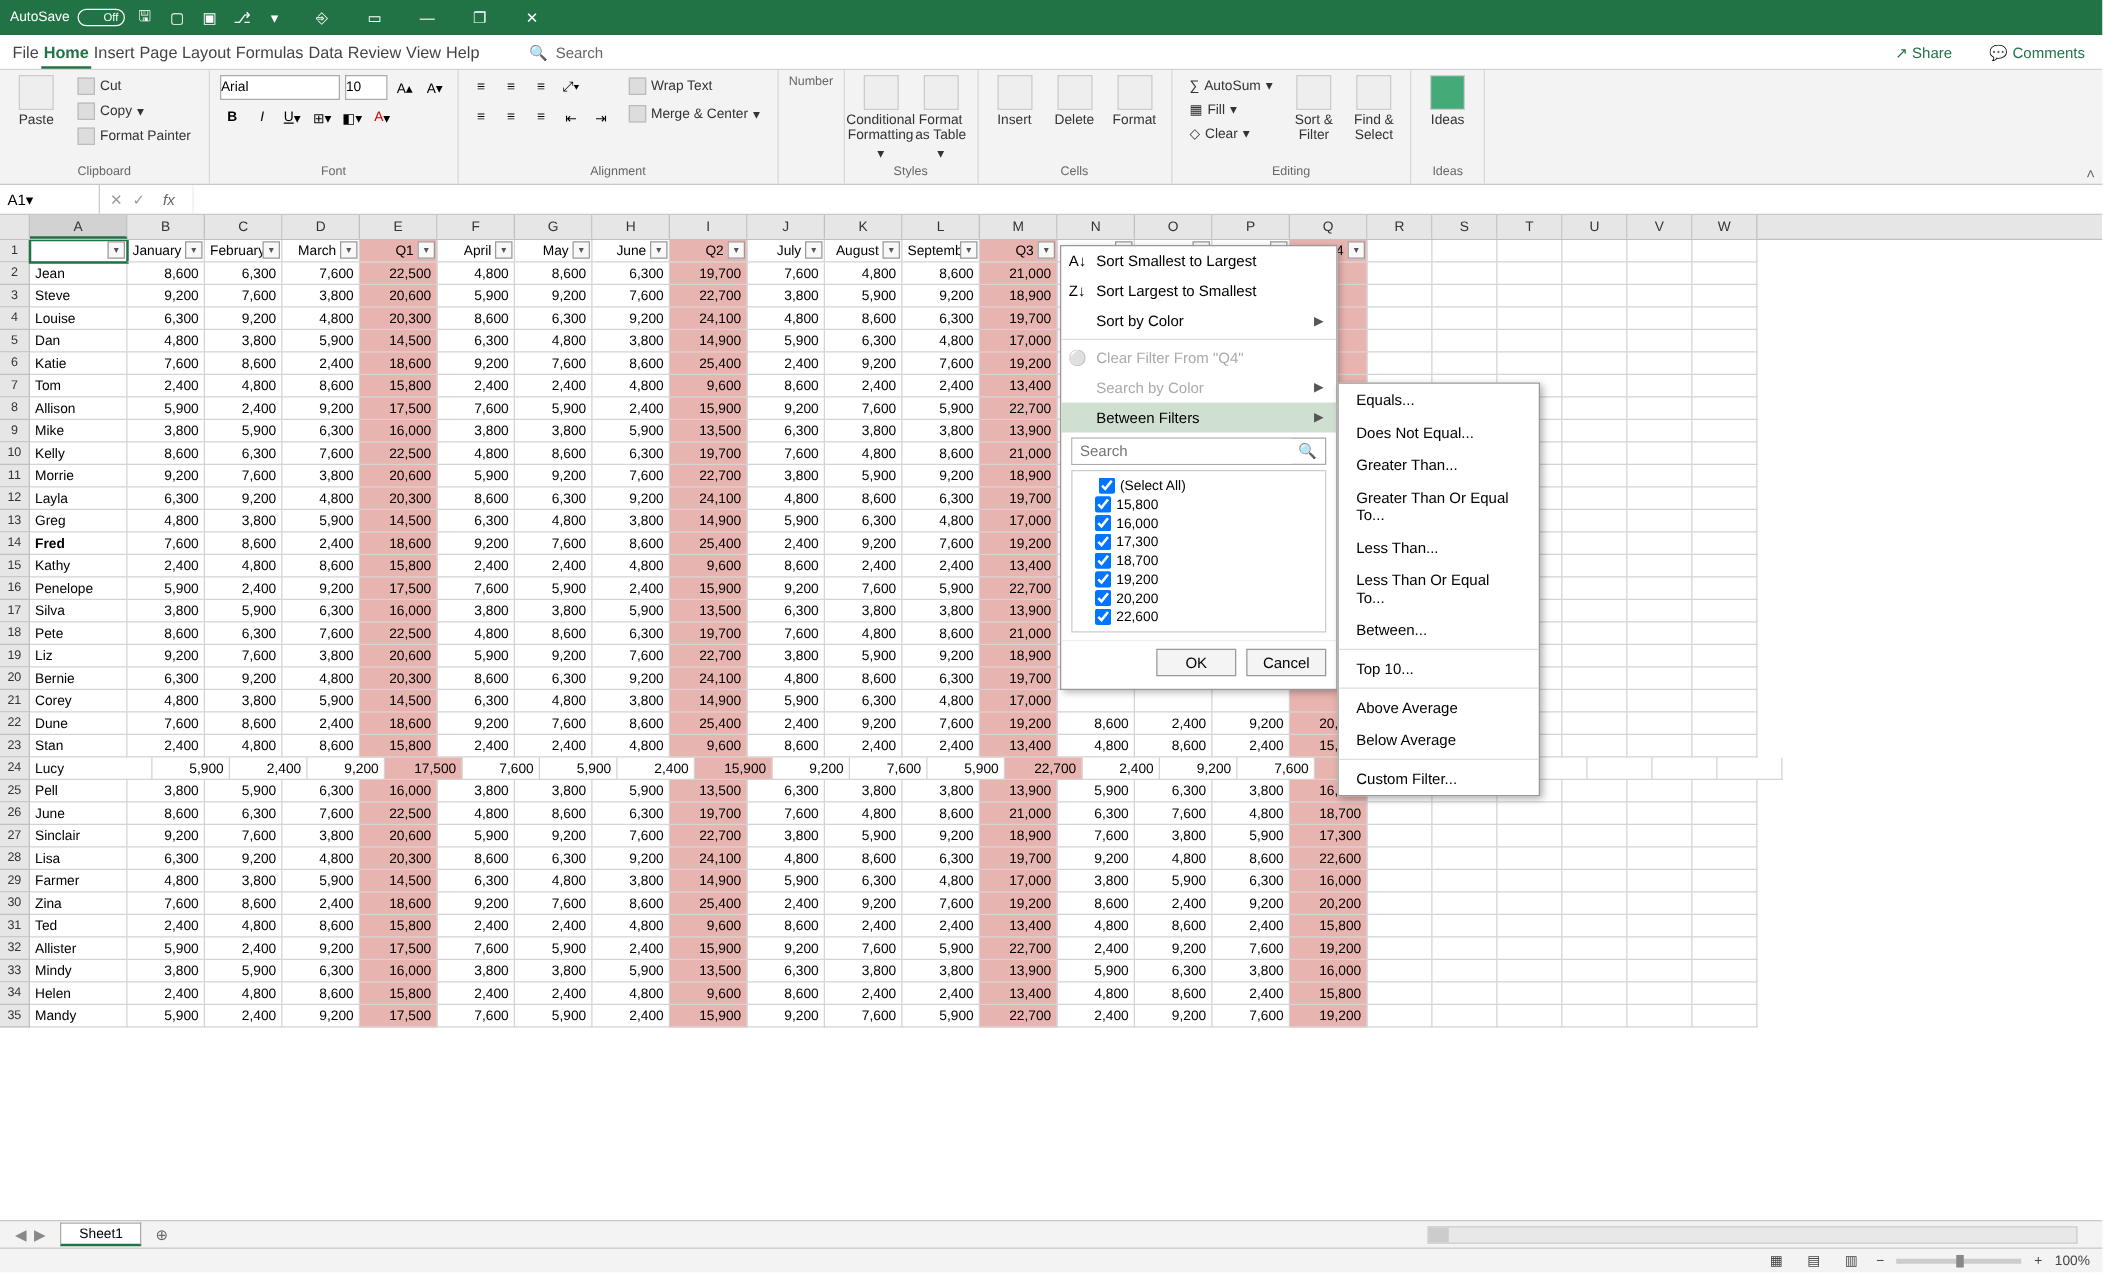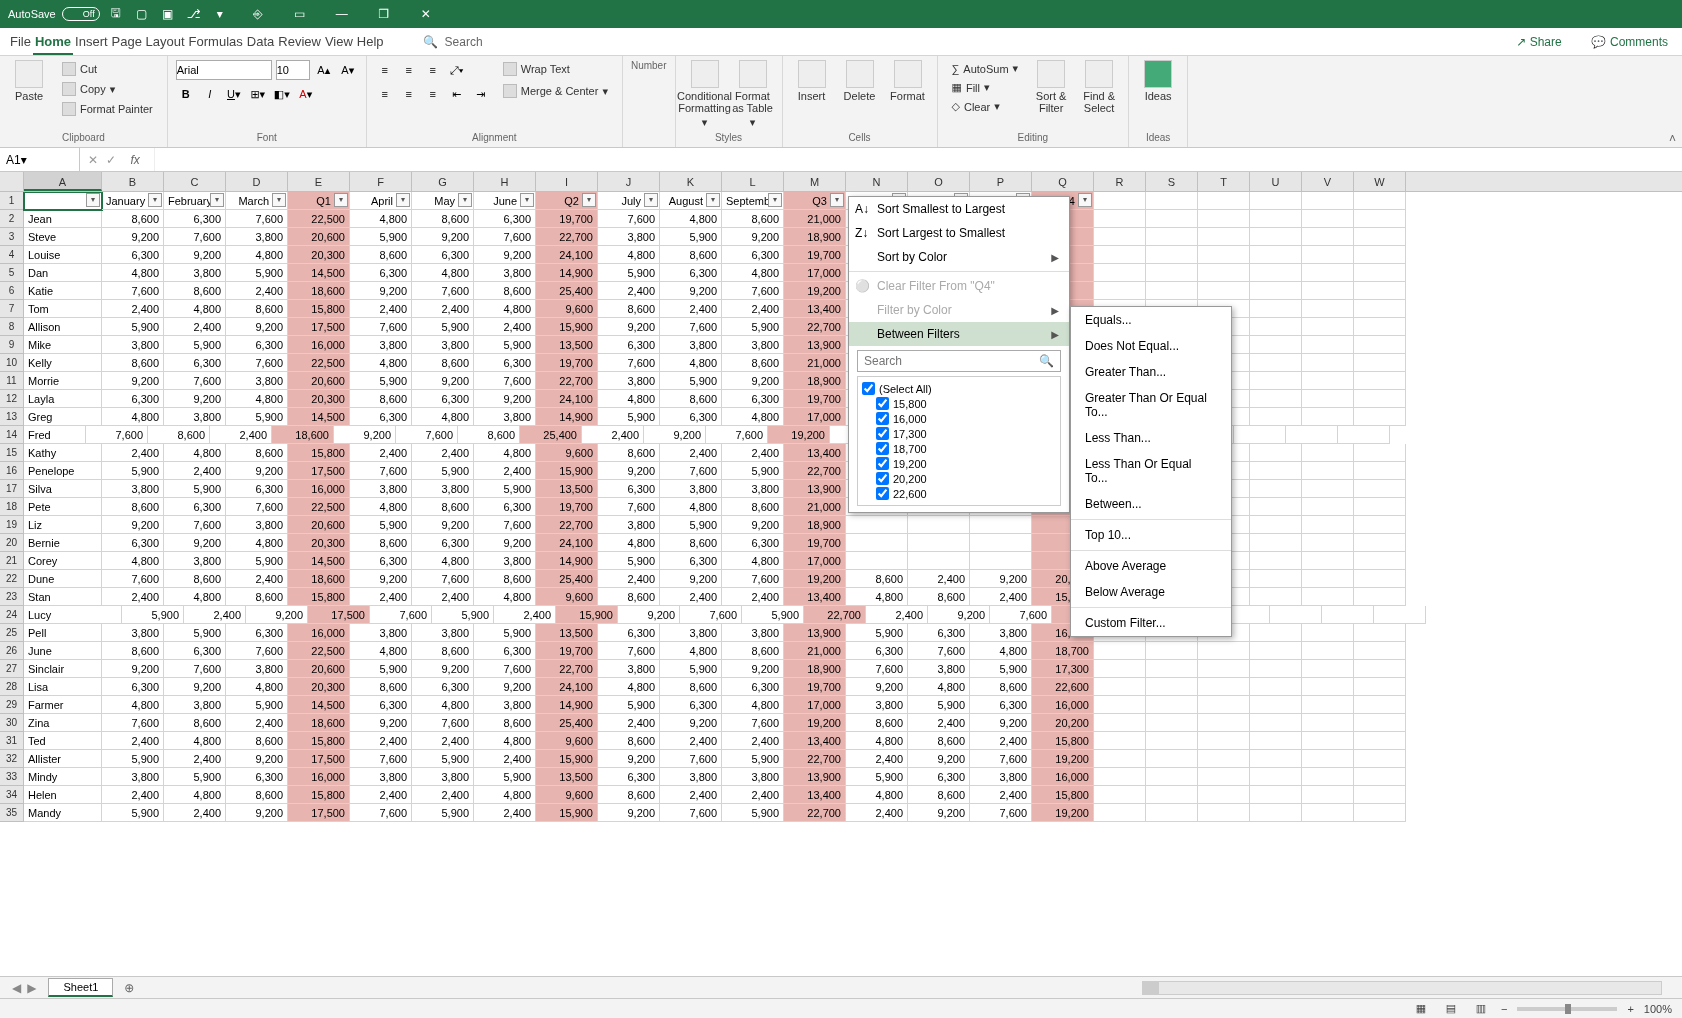--- a/index.html
+++ b/index.html
@@ -644,21 +644,21 @@
         <div class="cell num q" style="width: 62px;"></div>
         <div class="cell num" style="width: 52px;"></div>
         <div class="cell num" style="width: 52px;"></div>
         <div class="cell num" style="width: 52px;"></div>
         <div class="cell num" style="width: 52px;"></div>
         <div class="cell num" style="width: 52px;"></div>
         <div class="cell num" style="width: 52px;"></div>
       </div>
       <div class="grid-row">
         <div class="rowhdr">14</div>
-        <div class="cell" style="width: 62px;">Fred</div>
+        <div class="cell" style="width: 78px; font-weight: bold;">Fred</div>
         <div class="cell num" style="width: 62px;">7,600</div>
         <div class="cell num" style="width: 62px;">8,600</div>
         <div class="cell num" style="width: 62px;">2,400</div>
         <div class="cell num q" style="width: 62px;">18,600</div>
         <div class="cell num" style="width: 62px;">9,200</div>
         <div class="cell num" style="width: 62px;">7,600</div>
         <div class="cell num" style="width: 62px;">8,600</div>
         <div class="cell num q" style="width: 62px;">25,400</div>
         <div class="cell num" style="width: 62px;">2,400</div>
         <div class="cell num" style="width: 62px;">9,200</div>
@@ -1235,33 +1235,33 @@
     <div class="fm-item">
         <span>Sort by Color</span>
         <span class="arrow">▶</span>
       </div>
     <div class="fm-sep"></div>
     <div class="fm-item disabled">
         <span class="ic">⚪</span>
         <span>Clear Filter From "Q4"</span>
       </div>
     <div class="fm-item disabled">
-        <span>Filter by Color</span>
+        <span>Search by Color</span>
         <span class="arrow">▶</span>
       </div>
     <div class="fm-item hl">
         <span>Between Filters</span>
         <span class="arrow">▶</span>
       </div>
     <div class="search-box">
         <input placeholder="Search" style="">
         <span style="padding:3px 6px;color:#888">🔍</span>
       </div>
     <div class="check-list" id="check-list">
-        <label style="margin-left: 0px;">
+        <label style="margin-left: 17px;">
           <input type="checkbox" checked="" style="">
           <span>(Select All)</span>
         </label>
         <label style="margin-left: 14px;">
           <input type="checkbox" checked="" style="">
           <span>15,800</span>
         </label>
         <label style="margin-left: 14px;">
           <input type="checkbox" checked="" style="">
           <span>16,000</span>
@@ -1280,20 +1280,24 @@
         </label>
         <label style="margin-left: 14px;">
           <input type="checkbox" checked="" style="">
           <span>20,200</span>
         </label>
         <label style="margin-left: 14px;">
           <input type="checkbox" checked="" style="">
           <span>22,600</span>
         </label>
       </div>
+    <div class="btn-row">
+      <button>OK</button>
+      <button>Cancel</button>
+    </div>
   </div>
 
   <div class="submenu" id="submenu" style="left:1070px; top:134px;">
       <div class="sm-item">Equals...</div>
       <div class="sm-item">Does Not Equal...</div>
       <div class="sm-item">Greater Than...</div>
       <div class="sm-item">Greater Than Or Equal To...</div>
       <div class="sm-item">Less Than...</div>
       <div class="sm-item">Less Than Or Equal To...</div>
       <div class="sm-item">Between...</div>

